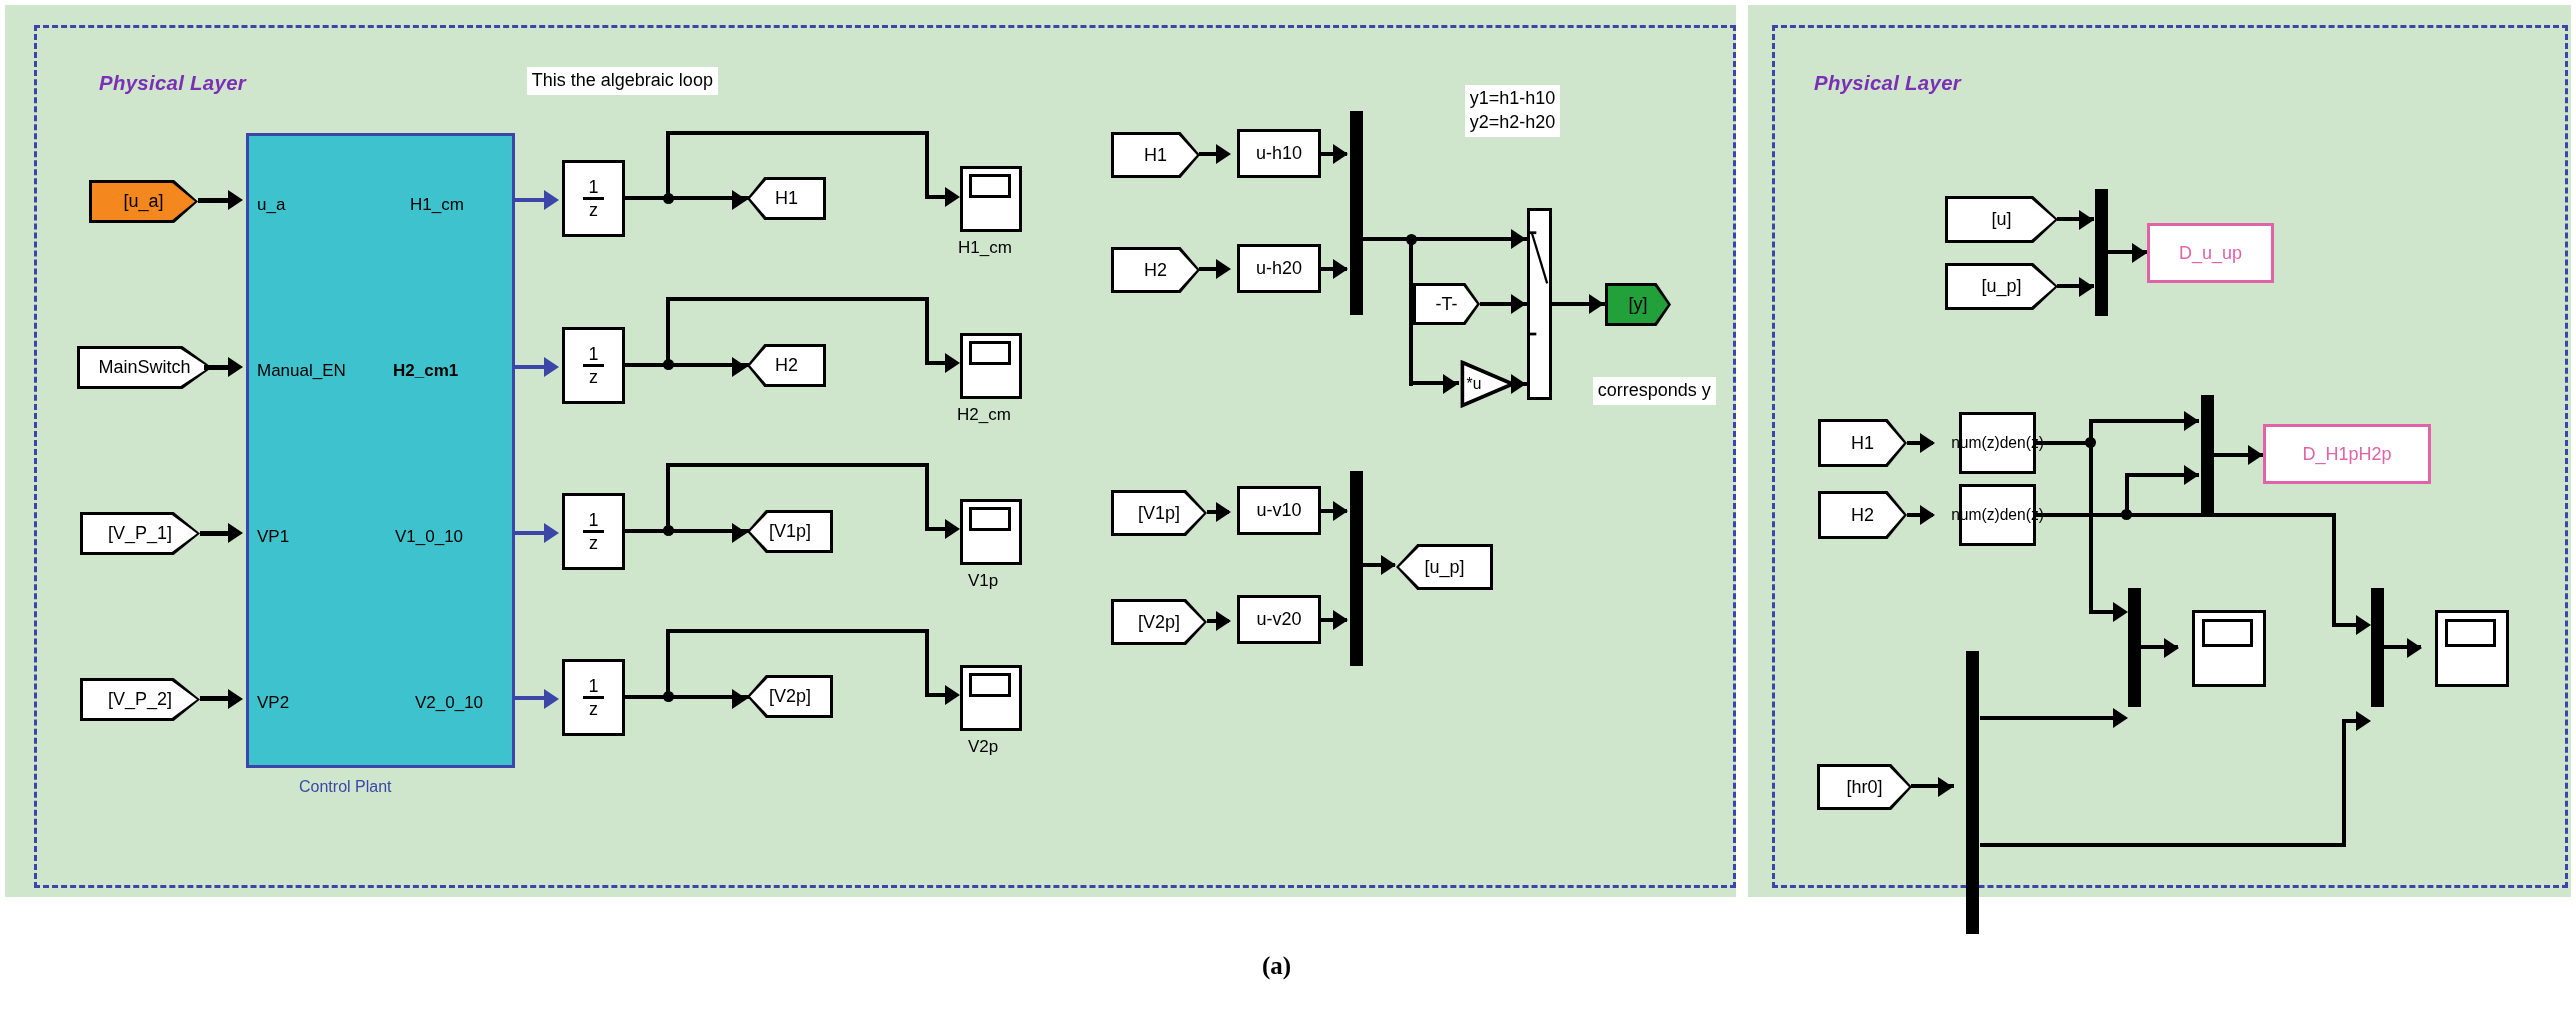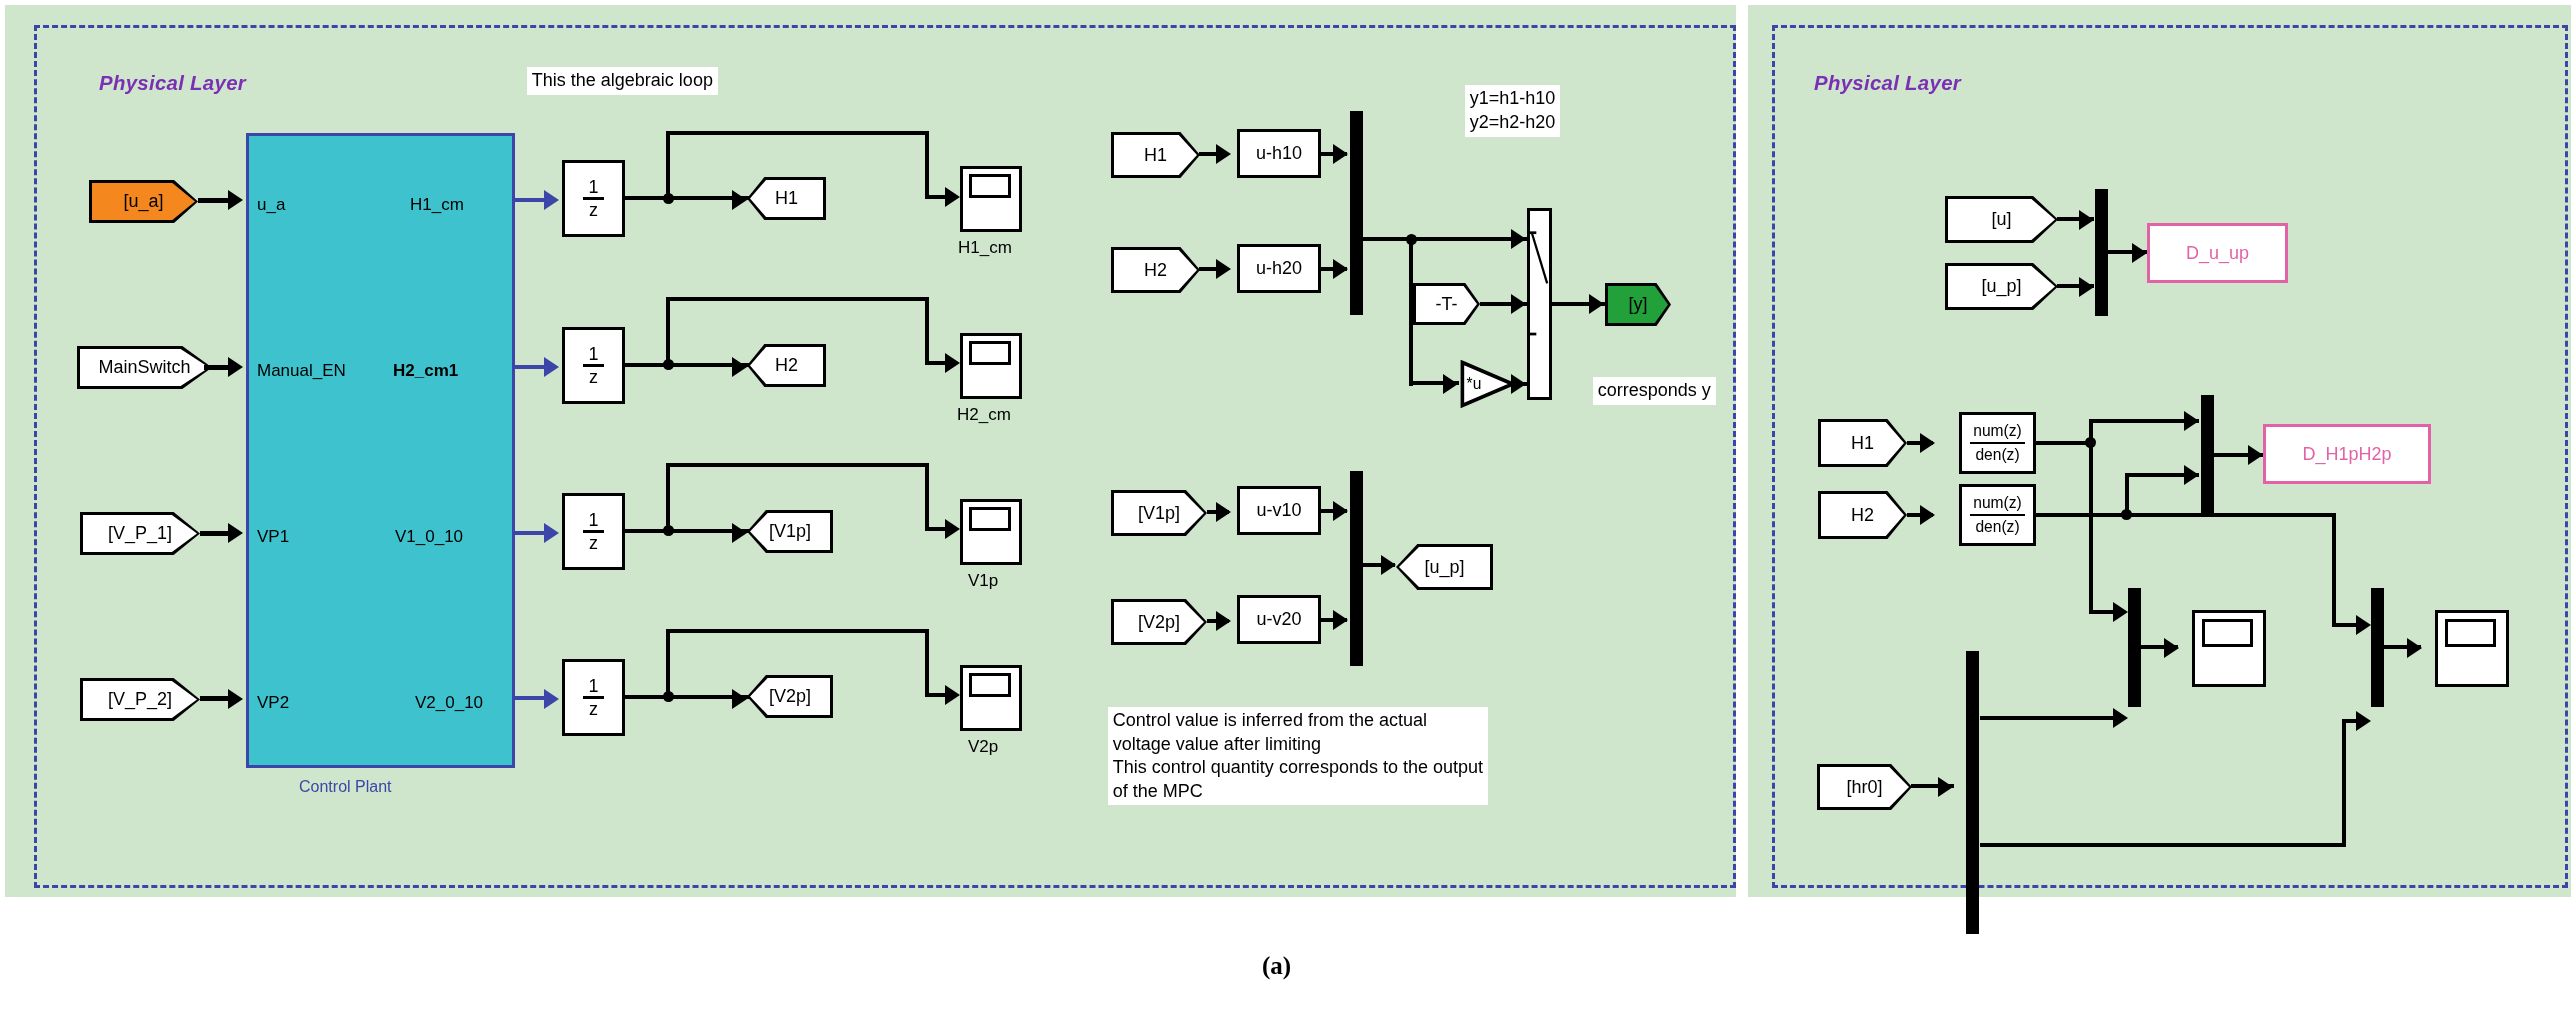--- a/index.html
+++ b/index.html
@@ -40,21 +40,21 @@
   .plant-label{position:absolute;color:#3b46a8;font-size:16px;white-space:nowrap;}
   .port{position:absolute;font-size:17px;color:#000;white-space:nowrap;}
 
   
   .udel{flex-direction:column;}
   .udel .num{line-height:1;font-size:18px;}
   .udel .bar{width:20.4px;height:2.4px;background:#000;margin:1.8px 0;}
   .udel .den{line-height:1;font-size:18px;}
 
   
-  .tf{flex-direction:column;font-size:15.6px;}
+  .tf{font-size:15.6px;}
   .tf .bar{width:78%;height:2.4px;background:#000;margin:2.4px 0;}
 
   
   .mux{position:absolute;background:#000;}
 
   
   .scope{position:absolute;box-sizing:border-box;background:#fff;border:3.6px solid #000;}
   .scope .screen{position:absolute;left:10%;top:8%;width:75%;height:40%;
                  box-sizing:border-box;border:3px solid #000;background:#fff;}
   .scope-label{position:absolute;font-size:17px;color:#000;white-space:nowrap;}
@@ -328,43 +328,39 @@
   <div class="arrow" style="left:1333px;top:610px;"></div>
 
   <div class="mux" style="left:1350px;top:471px;width:13px;height:195px;"></div>
   <div class="wire" style="left:1363px;top:563px;width:32px;height:4.2px;"></div>
   <div class="arrow" style="left:1381px;top:555px;"></div>
   <div class="tagleftwrap" style="left:1396px;top:544px;width:97px;height:46px;">
     <div class="outer"></div>
     <div class="inner">[u_p]</div>
   </div>
 
-  <div class="note" style="left:1108px;top:707px;">Control value is inferred from the actual
-voltage value after limiting
-This control quantity corresponds to the output
-of the MPC</div>
 
   <div class="tagwrap" style="left:1945px;top:196px;width:113px;height:47px;">
     <div class="outer"></div>
     <div class="inner">[u]</div>
   </div>
   <div class="wire" style="left:2057px;top:217px;width:37px;height:4.2px;"></div>
   <div class="arrow" style="left:2079px;top:210px;"></div>
 
   <div class="tagwrap" style="left:1945px;top:263px;width:113px;height:47px;">
     <div class="outer"></div>
     <div class="inner">[u_p]</div>
   </div>
   <div class="wire" style="left:2057px;top:284px;width:37px;height:4.2px;"></div>
   <div class="arrow" style="left:2079px;top:277px;"></div>
 
   <div class="mux" style="left:2095px;top:189px;width:13px;height:127px;"></div>
   <div class="wire" style="left:2108px;top:250px;width:41px;height:4.2px;"></div>
   <div class="arrow" style="left:2132px;top:243px;"></div>
-  <div class="pinkblk" style="left:2147px;top:223px;width:141px;height:60px;">D_u_up</div>
+  <div class="pinkblk" style="left:2147px;top:223px;width:127px;height:60px;">D_u_up</div>
 
   <div class="tagwrap" style="left:1818px;top:419px;width:89px;height:48px;">
     <div class="outer"></div>
     <div class="inner">H1</div>
   </div>
   <div class="wire" style="left:1907px;top:441px;width:26px;height:4.2px;"></div>
   <div class="arrow" style="left:1920px;top:433px;"></div>
   <div class="blk tf" style="left:1959px;top:412px;width:77px;height:62px;">
     <span>num(z)</span>
     <span class="bar"></span>

